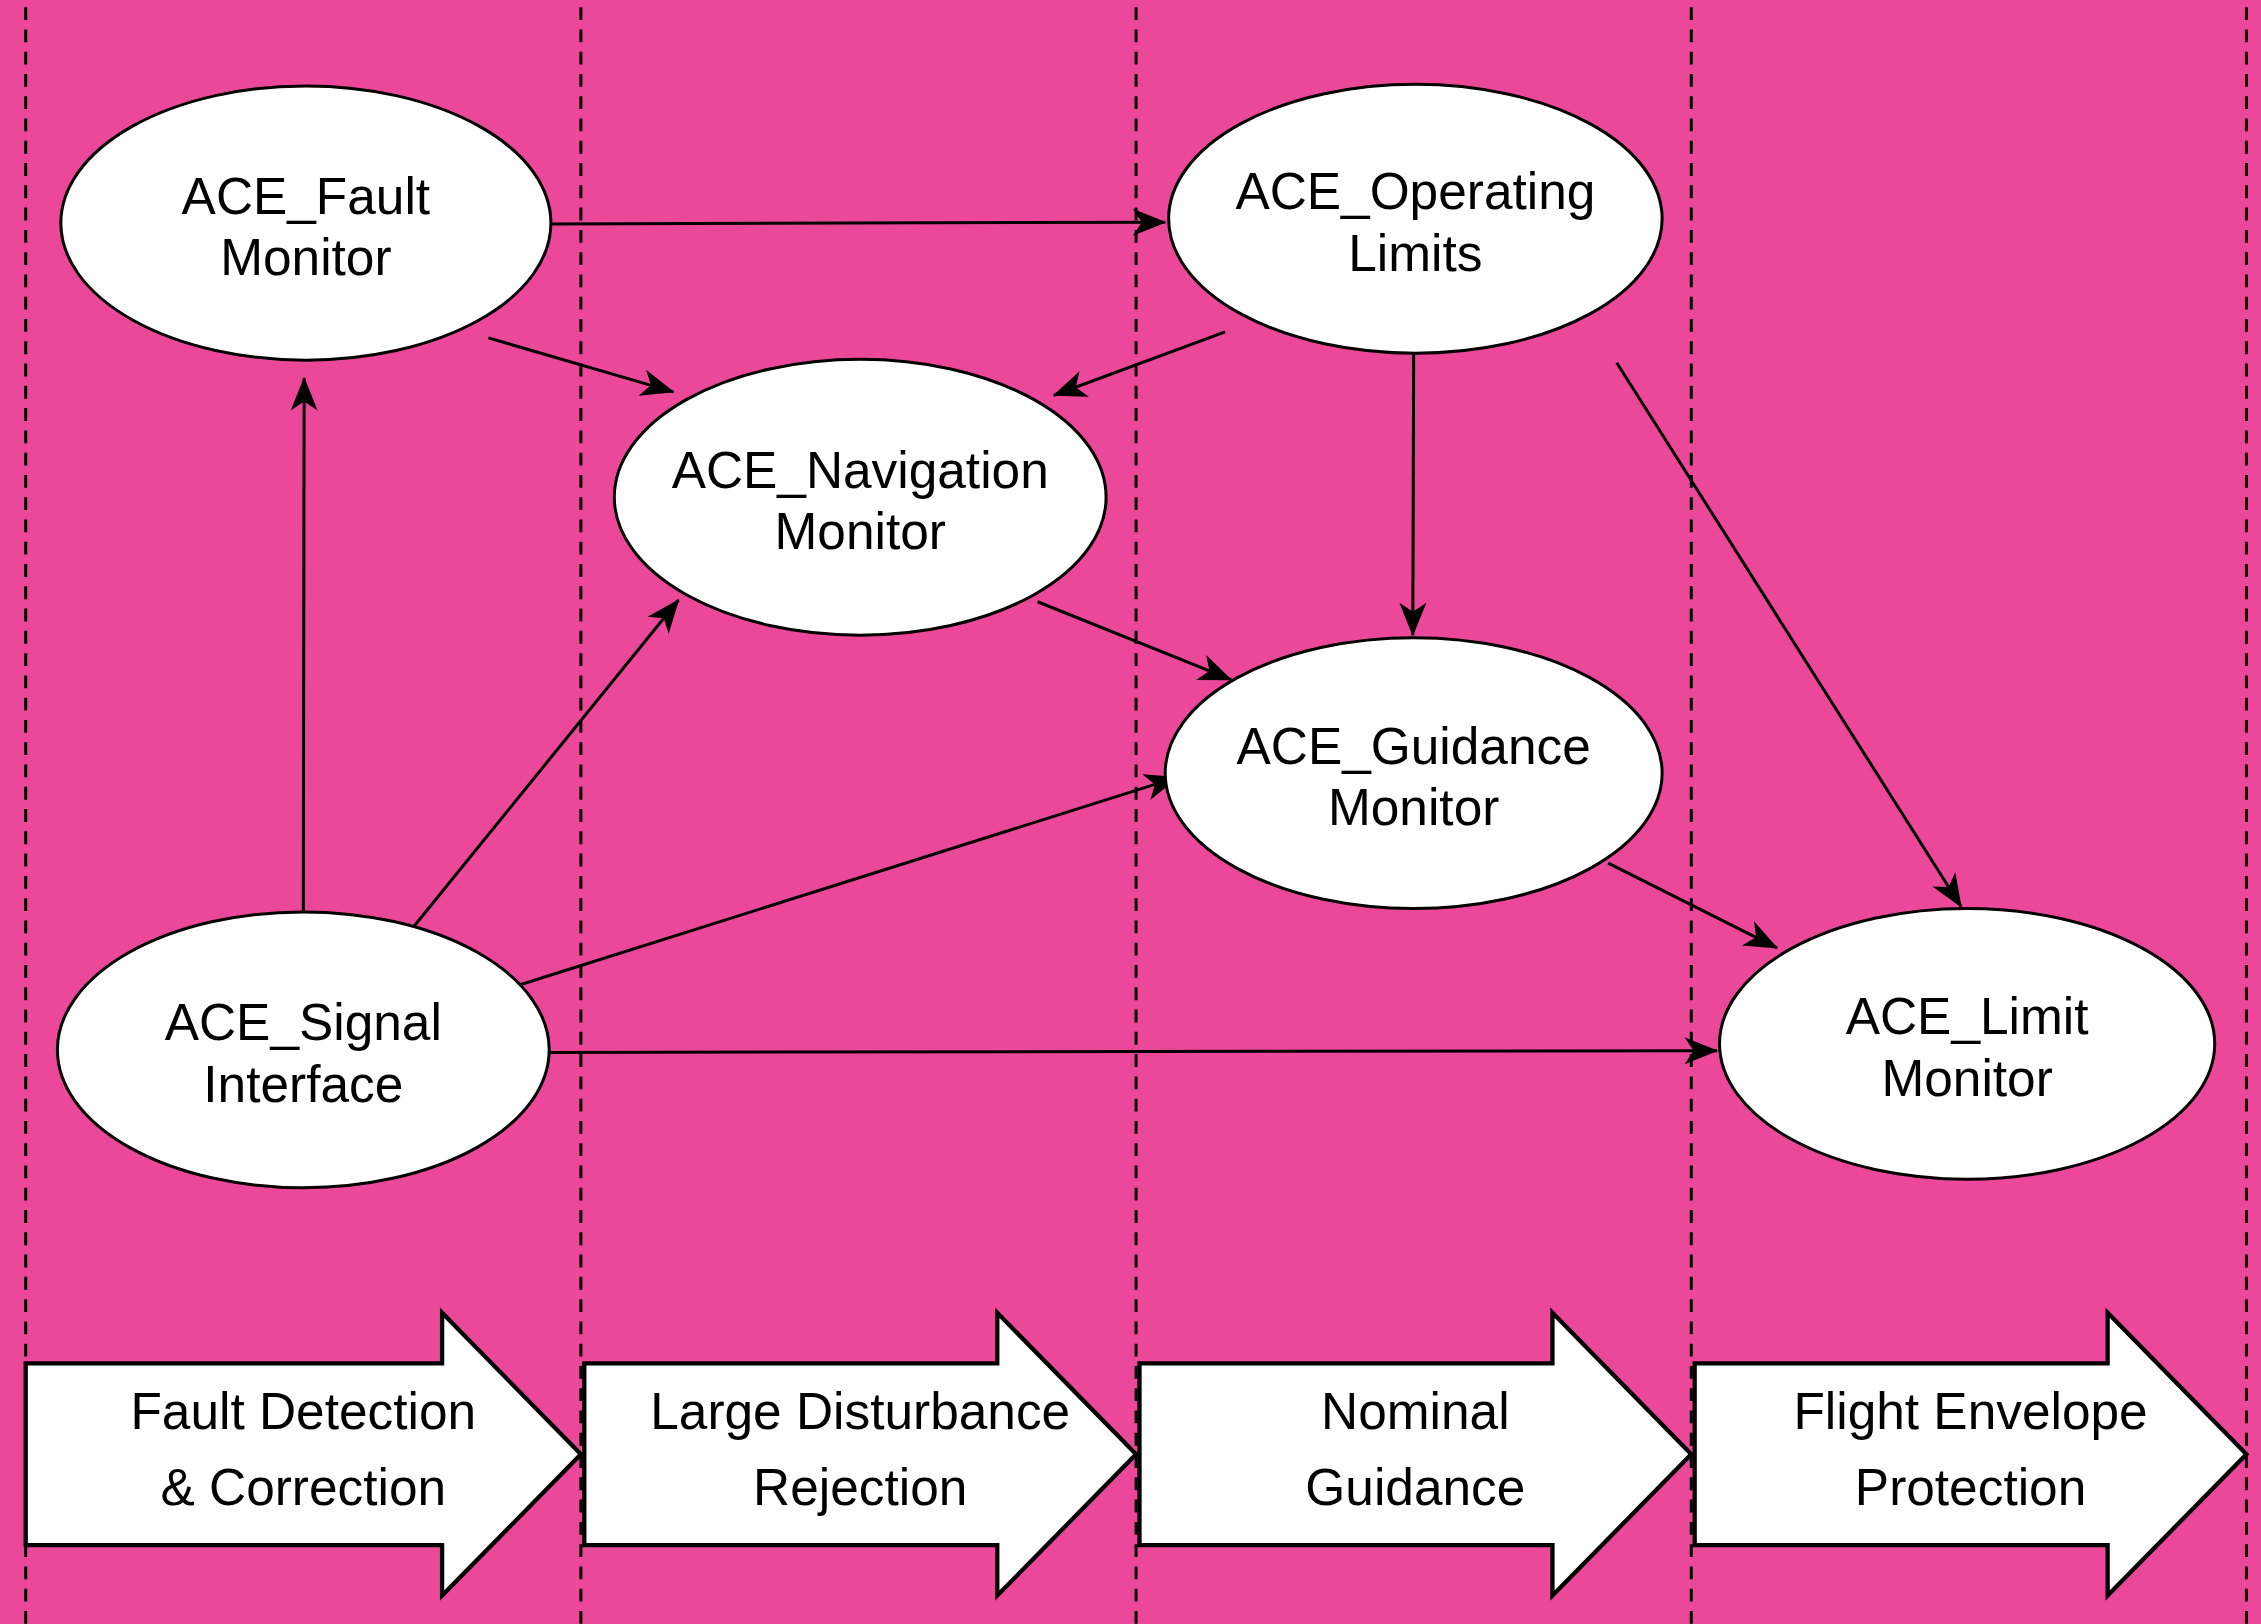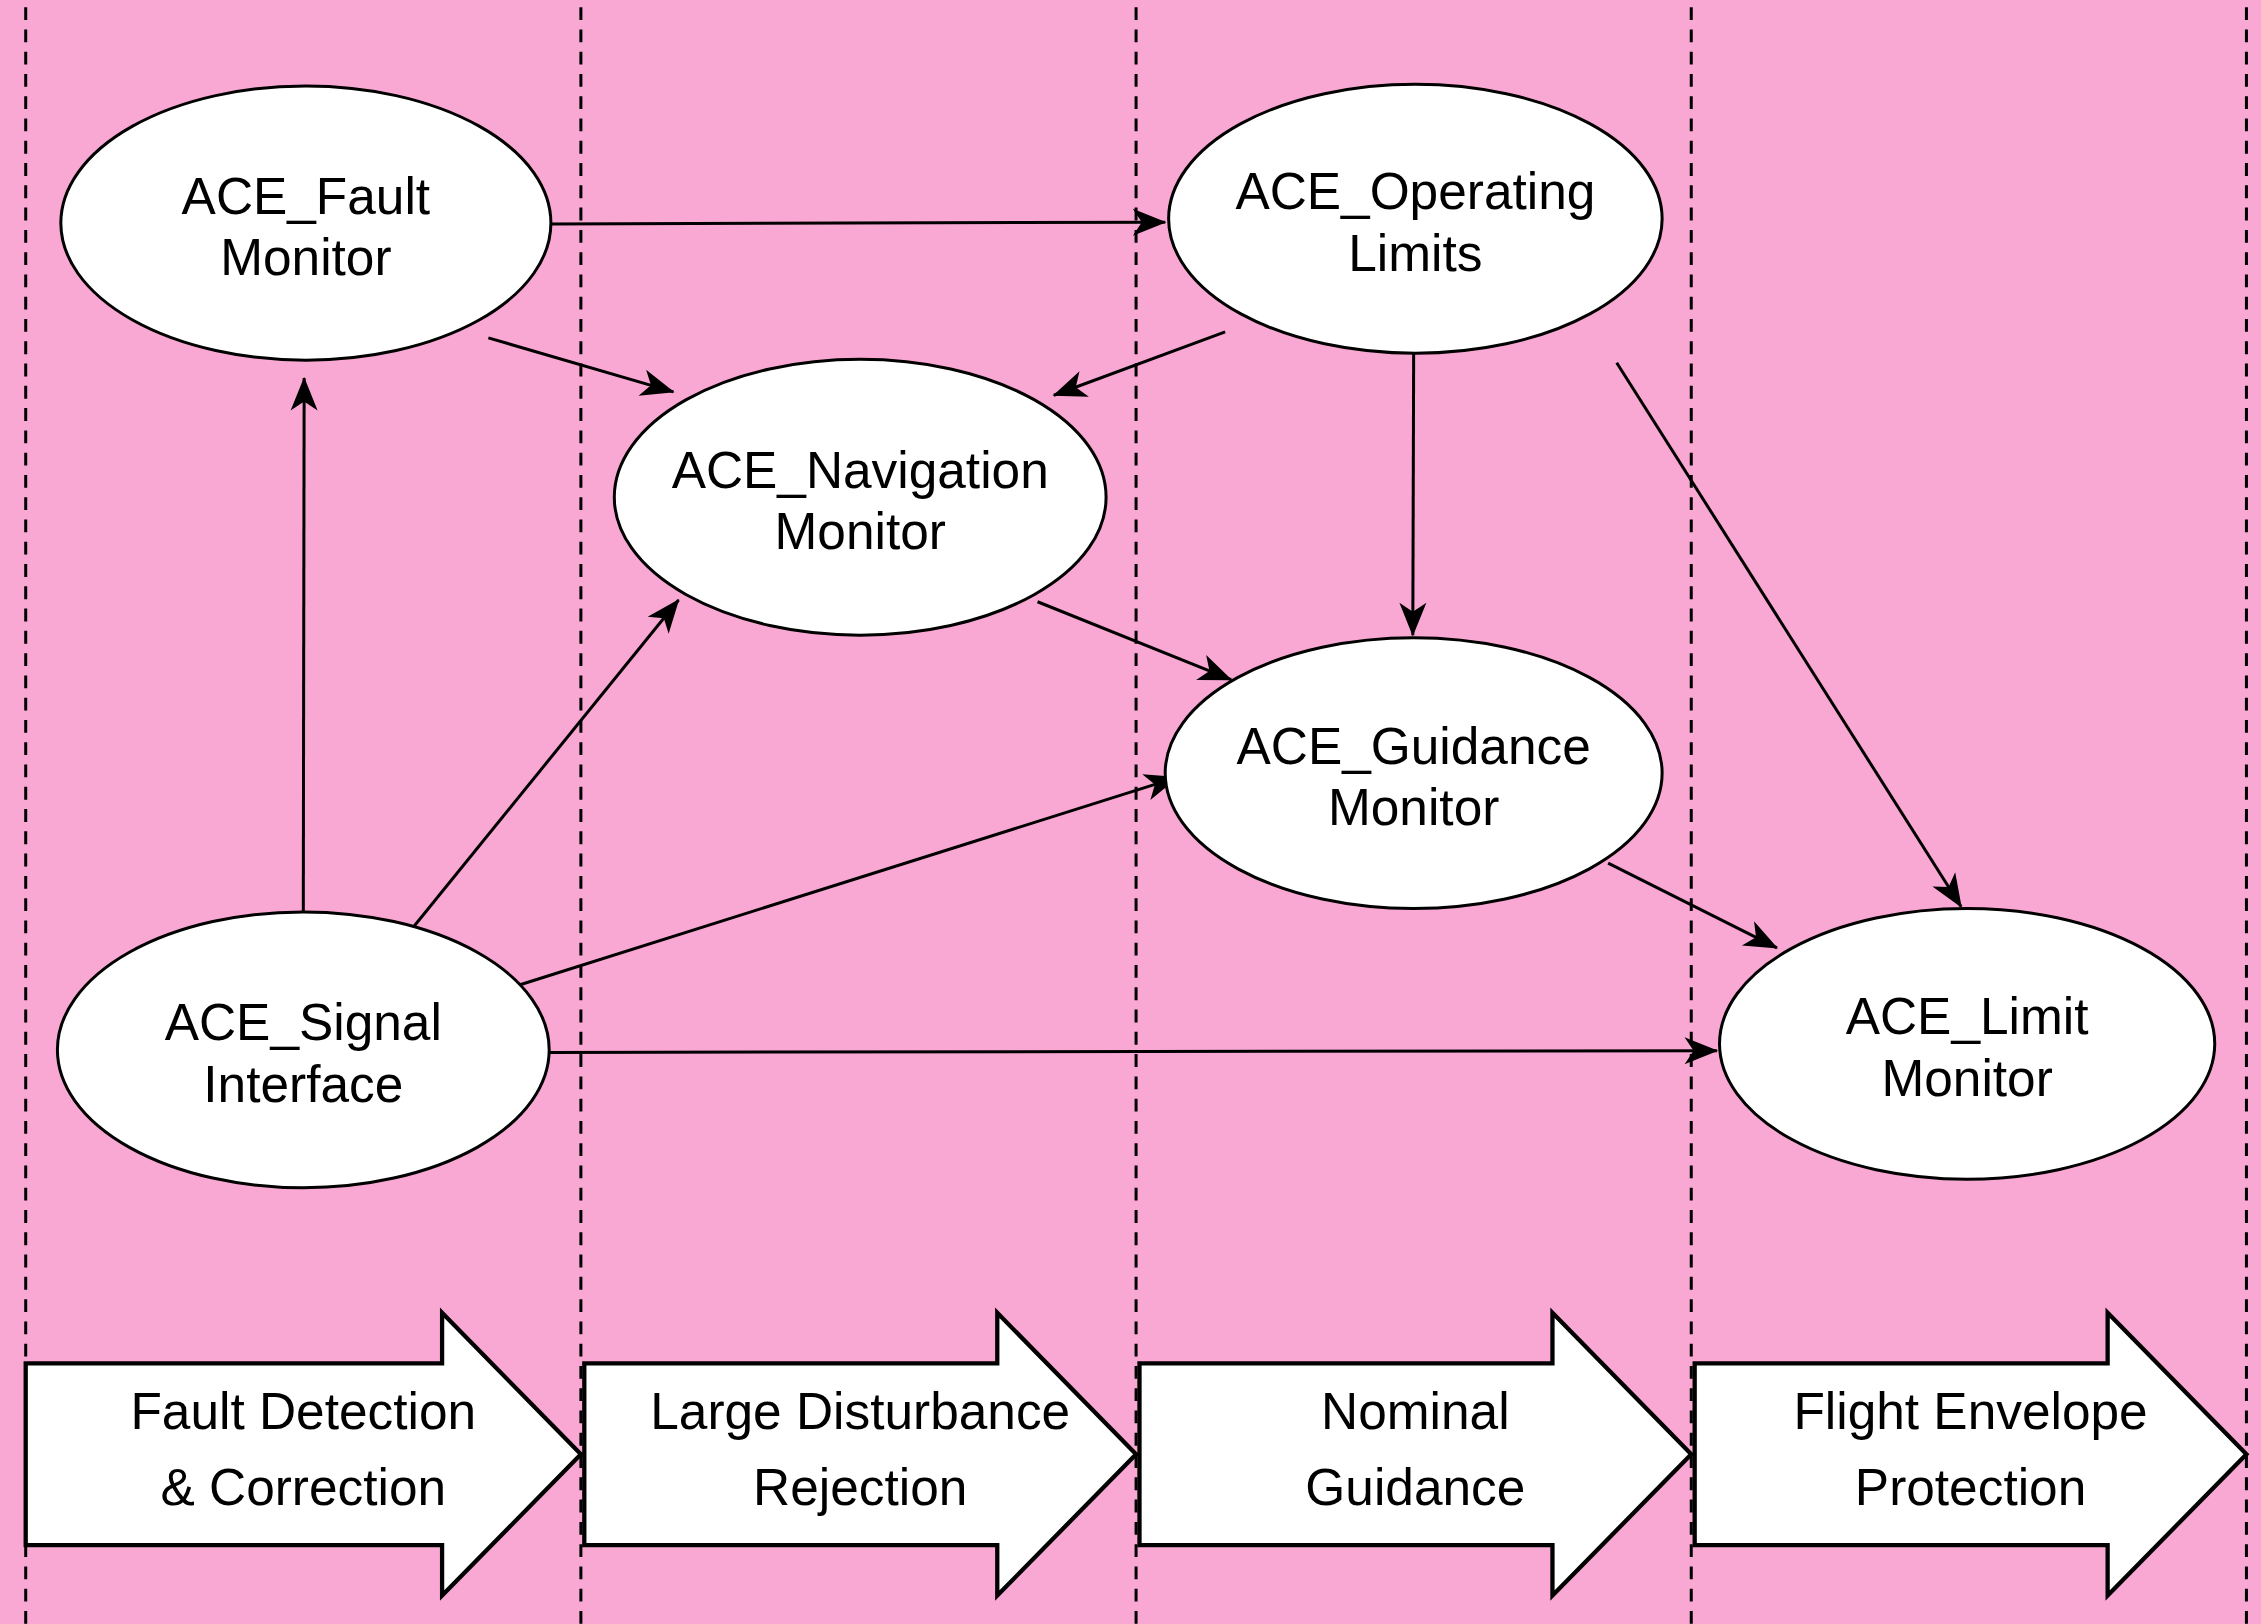--- a/index.html
+++ b/index.html
@@ -4,21 +4,21 @@
 <style>
   html, body {
     margin: 0;
     padding: 0;
     background: #ffffff;
   }
   #stage-wrap {
     position: relative;
     width: 2261px;
     height: 1625px;
-    background: #f9a8d4;
+    background: #ec4899;
     font-family: "Liberation Sans", sans-serif;
   }
   svg text {
     font-family: "Liberation Sans", sans-serif;
     fill: #000000;
   }
   .node-label {
     font-size: 60px;
   }
   .stage-label {

